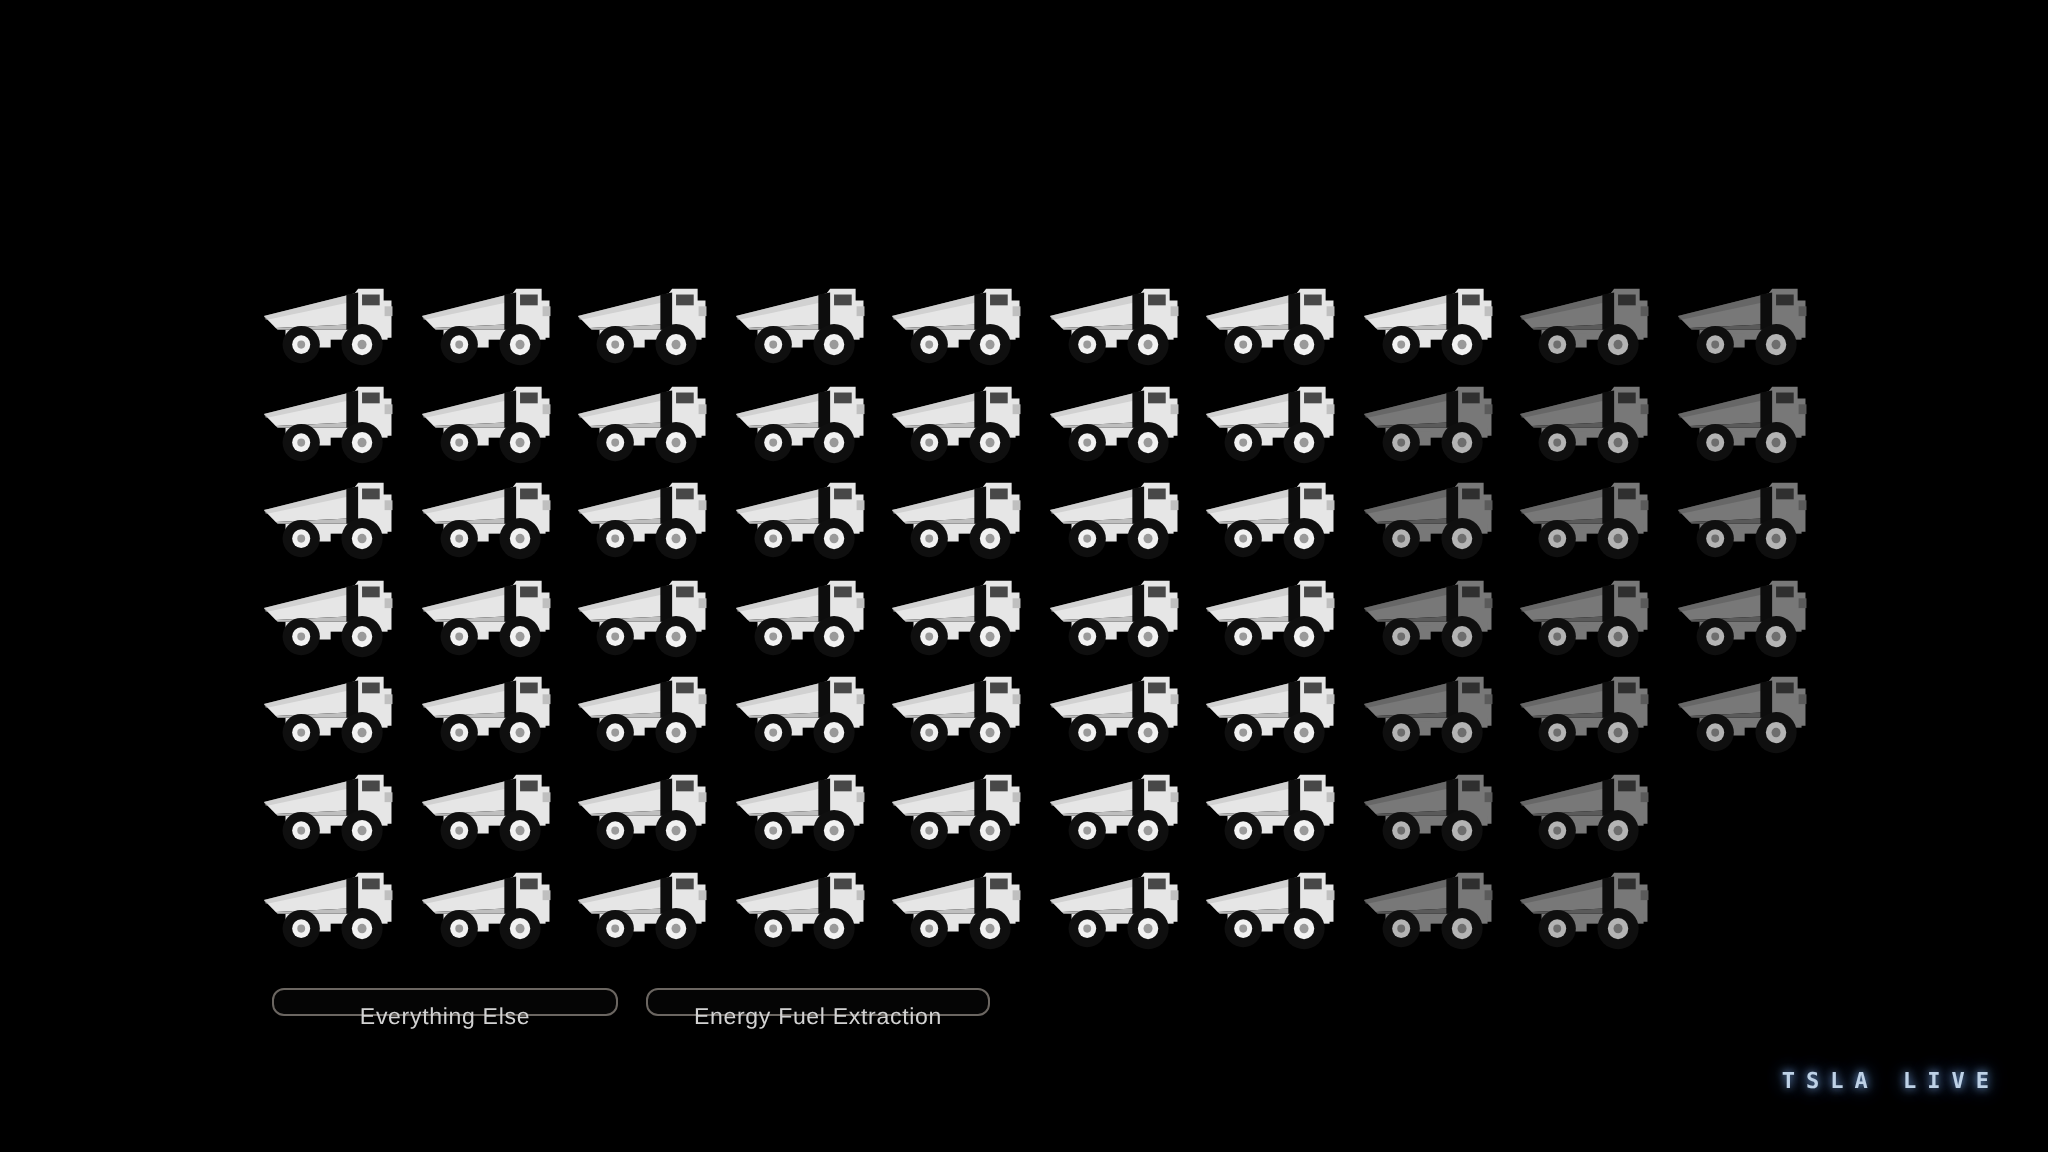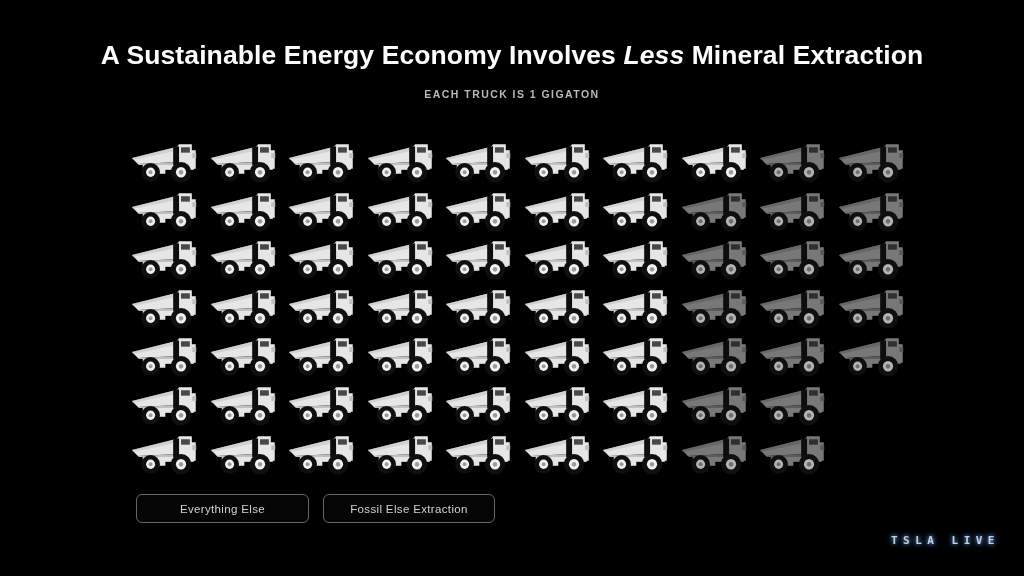--- a/index.html
+++ b/index.html
@@ -85,21 +85,21 @@
     gap: 14px;
   }
   .legend-chip {
     border: 1px solid #6b6661;
     border-radius: 6px;
     background: #050505;
     color: #d2d2d2;
     font-size: 11.5px;
     letter-spacing: 0.35px;
     padding: 0 18px;
-    height: 29px;
+    height: 14px;
     line-height: 29px;
     white-space: nowrap;
     text-align: center;
     box-sizing: border-box;
   }
   #legend-chip-0 { min-width: 173px; }
   #legend-chip-1 { min-width: 172px; }
 
   
   #watermark {
@@ -117,24 +117,20 @@
       0 0 18px rgba(50,110,200,0.45);
     white-space: nowrap;
     opacity: 0.92;
   }
 </style>
 </head>
 <body>
 
 <div id="slide">
 
-  <div id="title-block">
-    <h1 id="page-title"><span>A Sustainable Energy Economy Involves </span><span class="em">Less</span><span> Mineral Extraction</span></h1>
-    <div id="page-subtitle">EACH TRUCK IS 1 GIGATON</div>
-  </div>
 
   <div id="truck-grid">
       <div class="truck-row">
         <span class="truck-cell">
           <svg viewBox="0 0 80 46" xmlns="http://www.w3.org/2000/svg">
             <polygon points="2,20 50,8 50,24 8,26" fill="#e6e6e6"></polygon>
             <polygon points="2,20 50,8 50,12 3,22" fill="#bfbfbf" opacity="0.55"></polygon>
             <polygon points="8,26 50,24 50,27 9,27" fill="#bfbfbf"></polygon>
             <polygon points="50,6 63,6 63,12 67,12 67,31 47,31 47,10" fill="#e6e6e6"></polygon>
             <rect x="52" y="9" width="9" height="5.5" fill="#1b1b1b" opacity="0.78"></rect>
@@ -1433,18 +1429,18 @@
             <ellipse cx="52" cy="34.5" rx="5.2" ry="5.4" fill="#b4b4b4"></ellipse>
             <ellipse cx="21" cy="34.5" rx="2" ry="2.1" fill="#6e6e6e"></ellipse>
             <ellipse cx="52" cy="34.5" rx="2.3" ry="2.4" fill="#6e6e6e"></ellipse>
           </svg>
         </span>
       </div>
     </div>
 
   <div id="legend">
       <div class="legend-chip" id="legend-chip-0">Everything Else</div>
-      <div class="legend-chip" id="legend-chip-1">Fossil Else Extraction</div>
+      <div class="legend-chip" id="legend-chip-1">Energy Fuel Extraction</div>
     </div>
 
   <div id="watermark">TSLA LIVE</div>
 
 </div>
 
 </body></html>

